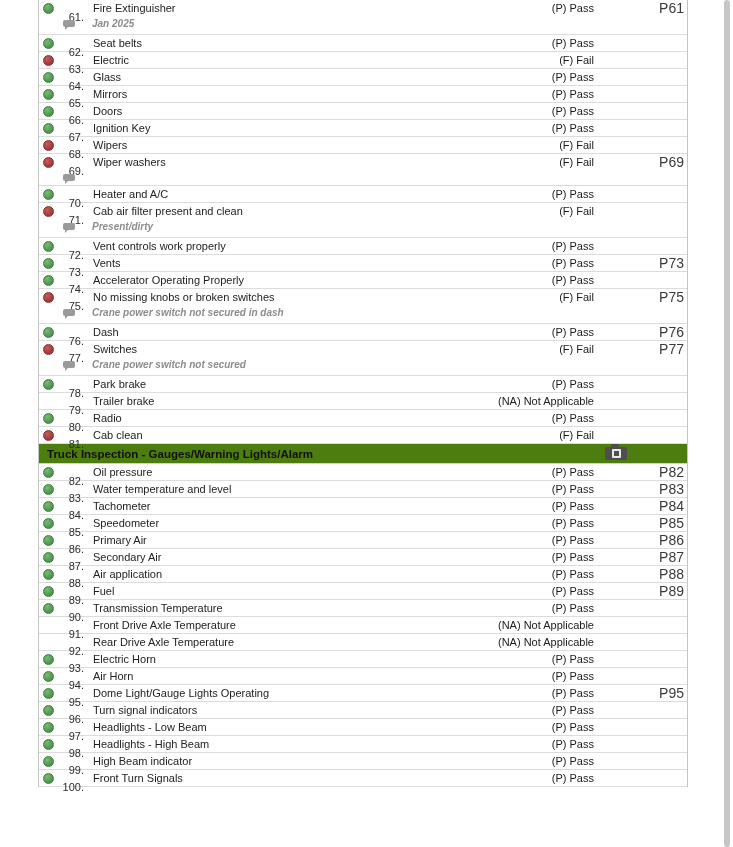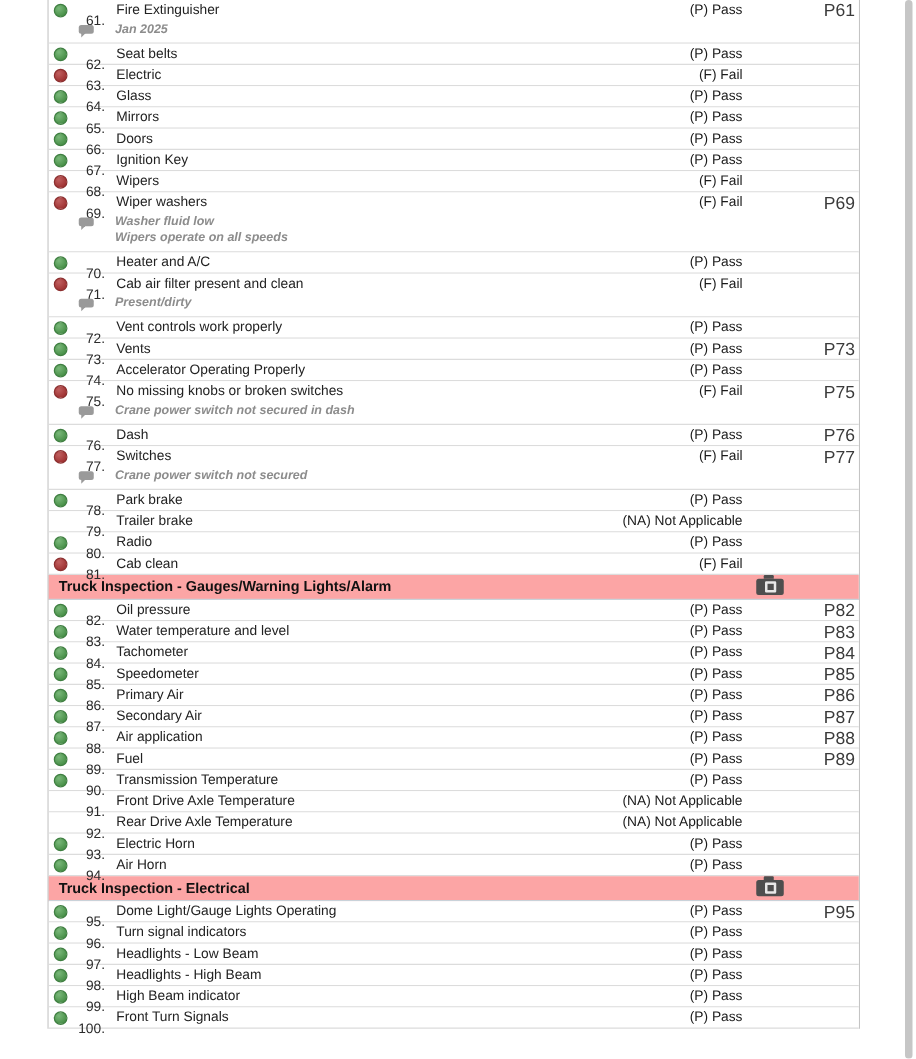--- a/index.html
+++ b/index.html
@@ -24,21 +24,21 @@
   .pcode{width:90px;flex:none;text-align:right;padding-right:3px;font-size:14px;color:#3a3a3a;}
 
   
   .comment-block{display:flex;padding:1px 0 4px 24px;}
   .bubble{position:relative;width:12px;height:7px;background:#9a9a9a;border-radius:2px;margin-top:3px;flex:none;}
   .bubble::after{content:"";position:absolute;left:2px;bottom:-3px;width:0;height:0;border:3px solid transparent;border-top-color:#9a9a9a;border-left-color:#9a9a9a;}
   .comment-lines{margin-left:17px;}
   .comment-lines div{font-size:10px;line-height:13px;font-style:italic;font-weight:bold;color:#8c8c8c;white-space:nowrap;}
 
   
-  .section{display:flex;align-items:center;height:19px;background:#fca5a5;border-bottom:1px solid #c9d2d9;padding-left:8px;}
+  .section{display:flex;align-items:center;height:19px;background:#4d7c0f;border-bottom:1px solid #c9d2d9;padding-left:8px;}
   .section .title{font-size:11.5px;font-weight:bold;color:#111;white-space:nowrap;}
   .camera{position:relative;margin-left:auto;margin-right:60px;width:22px;height:13px;background:#4e4e4e;border-radius:2px;flex:none;cursor:pointer;}
   .camera::before{content:"";position:absolute;top:-3px;left:6px;width:8px;height:3px;background:#4e4e4e;border-radius:1px 1px 0 0;}
   .camera::after{content:"";position:absolute;top:2px;left:7px;width:5px;height:5px;border:2px solid #e8e8e8;border-radius:1px;}
 </style>
 </head>
 <body>
 
 <div id="page">
   <div class="table">
@@ -147,24 +147,20 @@
       <span class="dotcell">
             <span class="dot red"></span>
           </span>
       <span class="num">69.</span>
       <span class="label">Wiper washers</span>
       <span class="status">(F) Fail</span>
       <span class="pcode">P69</span>
     </div>
     <div class="comment-block">
       <span class="bubble"></span>
-      <div class="comment-lines">
-            <div>Washer fluid low</div>
-            <div>Wipers operate on all speeds</div>
-          </div>
     </div>
   </div>
       <div class="row">
     <div class="main">
       <span class="dotcell">
             <span class="dot green"></span>
           </span>
       <span class="num">70.</span>
       <span class="label">Heater and A/C</span>
       <span class="status">(P) Pass</span>
@@ -472,24 +468,20 @@
       <span class="dotcell">
             <span class="dot green"></span>
           </span>
       <span class="num">94.</span>
       <span class="label">Air Horn</span>
       <span class="status">(P) Pass</span>
       <span class="pcode"></span>
     </div>
 
   </div>
-      <div class="section">
-    <span class="title">Truck Inspection - Electrical</span>
-    <span class="camera"></span>
-  </div>
       <div class="row">
     <div class="main">
       <span class="dotcell">
             <span class="dot green"></span>
           </span>
       <span class="num">95.</span>
       <span class="label">Dome Light/Gauge Lights Operating</span>
       <span class="status">(P) Pass</span>
       <span class="pcode">P95</span>
     </div>

